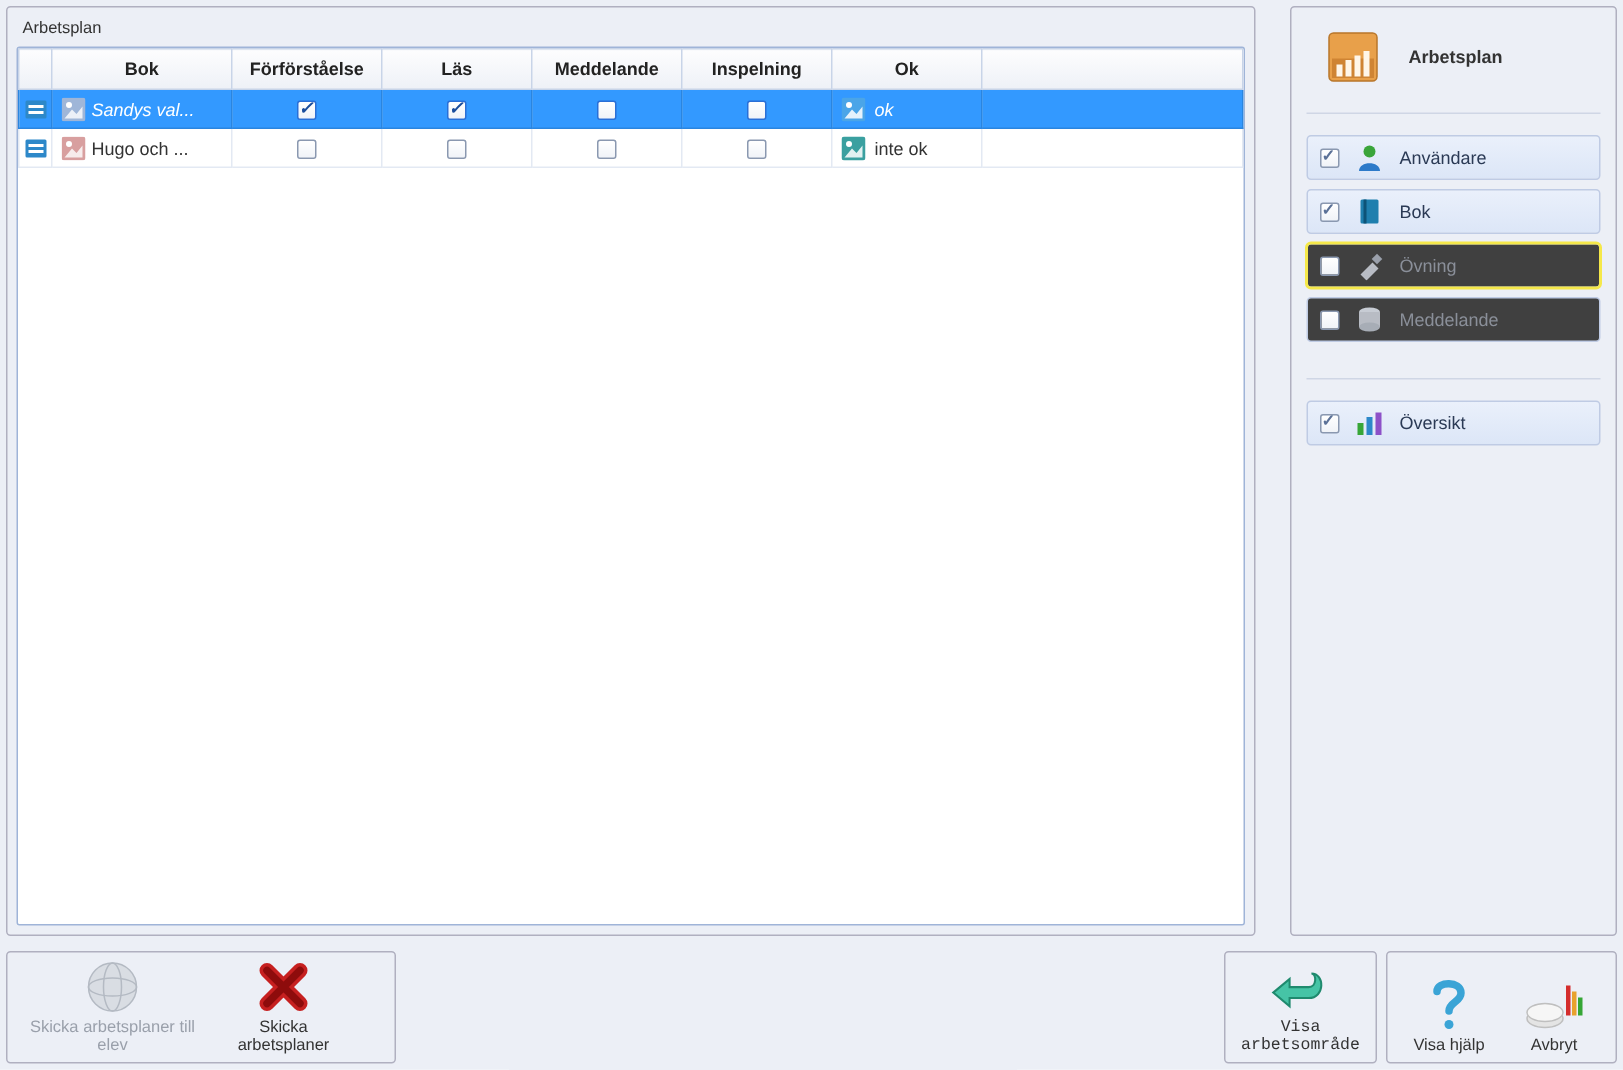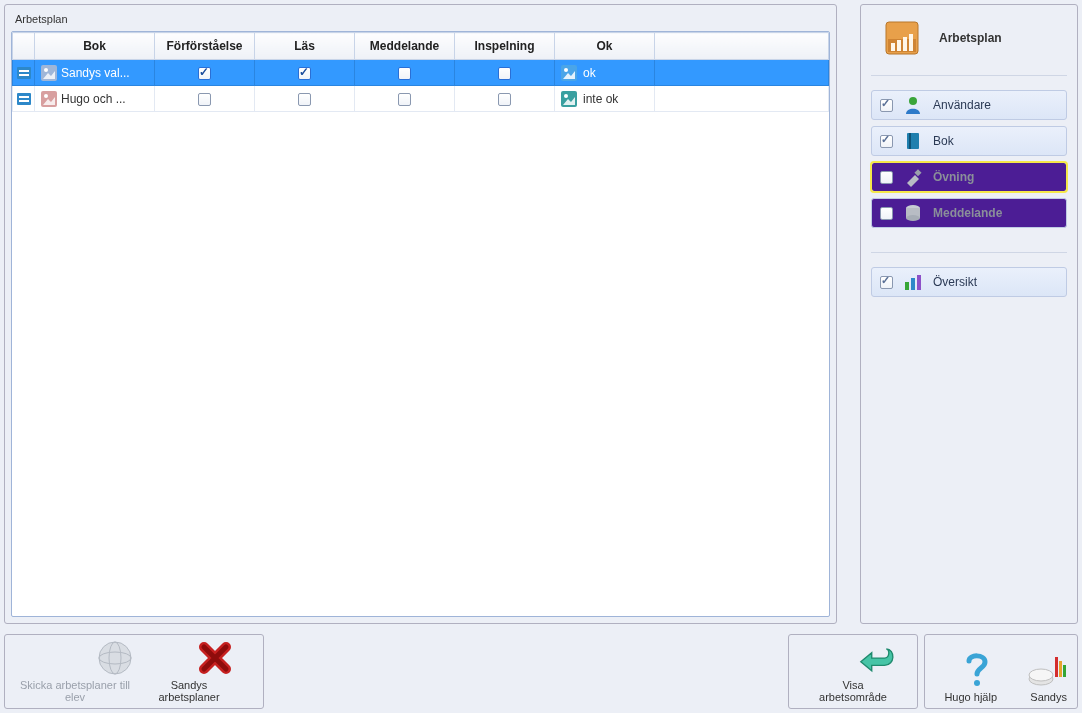--- a/index.html
+++ b/index.html
@@ -71,20 +71,21 @@
     padding:4px 6px;
     height:26px;
     text-align:left;
     vertical-align:middle;
   }
   tbody td.center {text-align:center;}
   tr.selected td {
     background:#3399ff;
     color:#fff;
     border-color:#2a85e0;
+    font-style:italic;
   }
   .row-icon-cell{
     padding:2px;
     text-align:center;
   }
   .row-icon {
     display:inline-block;
     width:16px;height:16px;
     vertical-align:middle;
   }
@@ -139,23 +140,22 @@
     height:30px;
     border:1px solid #bfcbe4;
     background:linear-gradient(#eaf0fb,#dce6f7);
     border-radius:3px;
     margin-bottom:6px;
     padding:0 8px;
     color:#2b3a55;
     cursor:pointer;
   }
   .nav-item.disabled{
-    background:#4c1d95;
+    background:#404040;
     color:#8a8f99;
-    font-weight:bold;
   }
   .nav-item.highlight{
     outline:2px solid #f5e84a;
     outline-offset:-1px;
   }
   .nav-item .sm-chk{
     width:13px;height:13px;border:1px solid #8a98b0;background:linear-gradient(#fff,#f0f3f8);border-radius:2px;position:relative;
   }
   .nav-item .sm-chk.checked::after{
     content:"✓";position:absolute;top:-3px;left:0;font-size:11px;color:#5b7197;font-weight:bold;
@@ -172,24 +172,24 @@
   }
   .footer-left, .footer-mid, .footer-right{
     border:1px solid #b0b0c0;
     border-radius:3px;
     background:#eceff6;
     display:flex;
     align-items:center;
   }
   .footer-left{flex:0 0 auto;padding:4px 6px;width:260px;}
   .footer-spacer{flex:1;}
-  .footer-mid{padding:4px 14px;}
+  .footer-mid{padding:4px 0;font-family:Liberation Mono, monospace;}
   .footer-right{padding:4px 6px;}
   .f-btn{
-    display:flex;flex-direction:column;align-items:flex-end;justify-content:flex-end;
+    display:flex;flex-direction:column;align-items:center;justify-content:flex-end;
     width:100px;height:70px;
     padding:4px;color:#333;text-align:center;
     gap:2px;cursor:pointer;
     border-radius:3px;
   }
   .f-btn.disabled{color:#9aa0ab;cursor:default;}
   .f-btn .f-icon{width:40px;height:38px;display:flex;align-items:center;justify-content:center;}
   .f-btn .f-label{font-size:11px;line-height:12px;white-space:normal;}
   .f-btn.narrow{width:70px;}
 </style>
@@ -371,21 +371,21 @@
         </span>
         <span class="f-label">Skicka arbetsplaner till elev</span>
       </div>
       <div class="f-btn">
         <span class="f-icon">
           <svg width="38" height="38" viewBox="0 0 38 38">
             <path d="M8 8 L30 30 M30 8 L8 30" stroke="#c62020" stroke-width="10" stroke-linecap="round"></path>
             <path d="M8 8 L30 30 M30 8 L8 30" stroke="#8e0c0c" stroke-width="5" stroke-linecap="round"></path>
           </svg>
         </span>
-        <span class="f-label">Sandys arbetsplaner</span>
+        <span class="f-label">Skicka arbetsplaner</span>
       </div>
     </div>
 
     <div class="footer-spacer"></div>
 
     <div class="footer-mid">
       <div class="f-btn">
         <span class="f-icon">
           <svg width="44" height="34" viewBox="0 0 44 34">
             <path d="M30 6 C40 6 40 24 28 24 L14 24 L14 30 L2 20 L14 10 L14 16 L28 16 C34 16 34 6 30 6 Z" fill="#46c4a6" stroke="#1f8a6e" stroke-width="1.5"></path>
@@ -396,29 +396,29 @@
     </div>
 
     <div class="footer-right">
       <div class="f-btn narrow">
         <span class="f-icon">
           <svg width="30" height="38" viewBox="0 0 30 38">
             <path d="M7 10 C7 3 23 3 23 11 C23 17 15 17 15 23" stroke="#3aa4d6" stroke-width="5" fill="none" stroke-linecap="round"></path>
             <circle cx="15" cy="32" r="3" fill="#3aa4d6"></circle>
           </svg>
         </span>
-        <span class="f-label">Hugo hjälp</span>
+        <span class="f-label">Visa hjälp</span>
       </div>
       <div class="f-btn narrow">
         <span class="f-icon">
           <svg width="40" height="34" viewBox="0 0 40 34">
             <ellipse cx="14" cy="26" rx="12" ry="6" fill="#e4e4e4" stroke="#bfbfbf"></ellipse>
             <ellipse cx="14" cy="22" rx="12" ry="6" fill="#f6f6f6" stroke="#bfbfbf"></ellipse>
             <rect x="28" y="4" width="3" height="20" fill="#d42d2d"></rect>
             <rect x="32" y="8" width="3" height="16" fill="#e8a22d"></rect>
             <rect x="36" y="12" width="3" height="12" fill="#35a635"></rect>
           </svg>
         </span>
-        <span class="f-label">Sandys</span>
+        <span class="f-label">Avbryt</span>
       </div>
     </div>
   </div>
 </div>
 
 </body></html>

